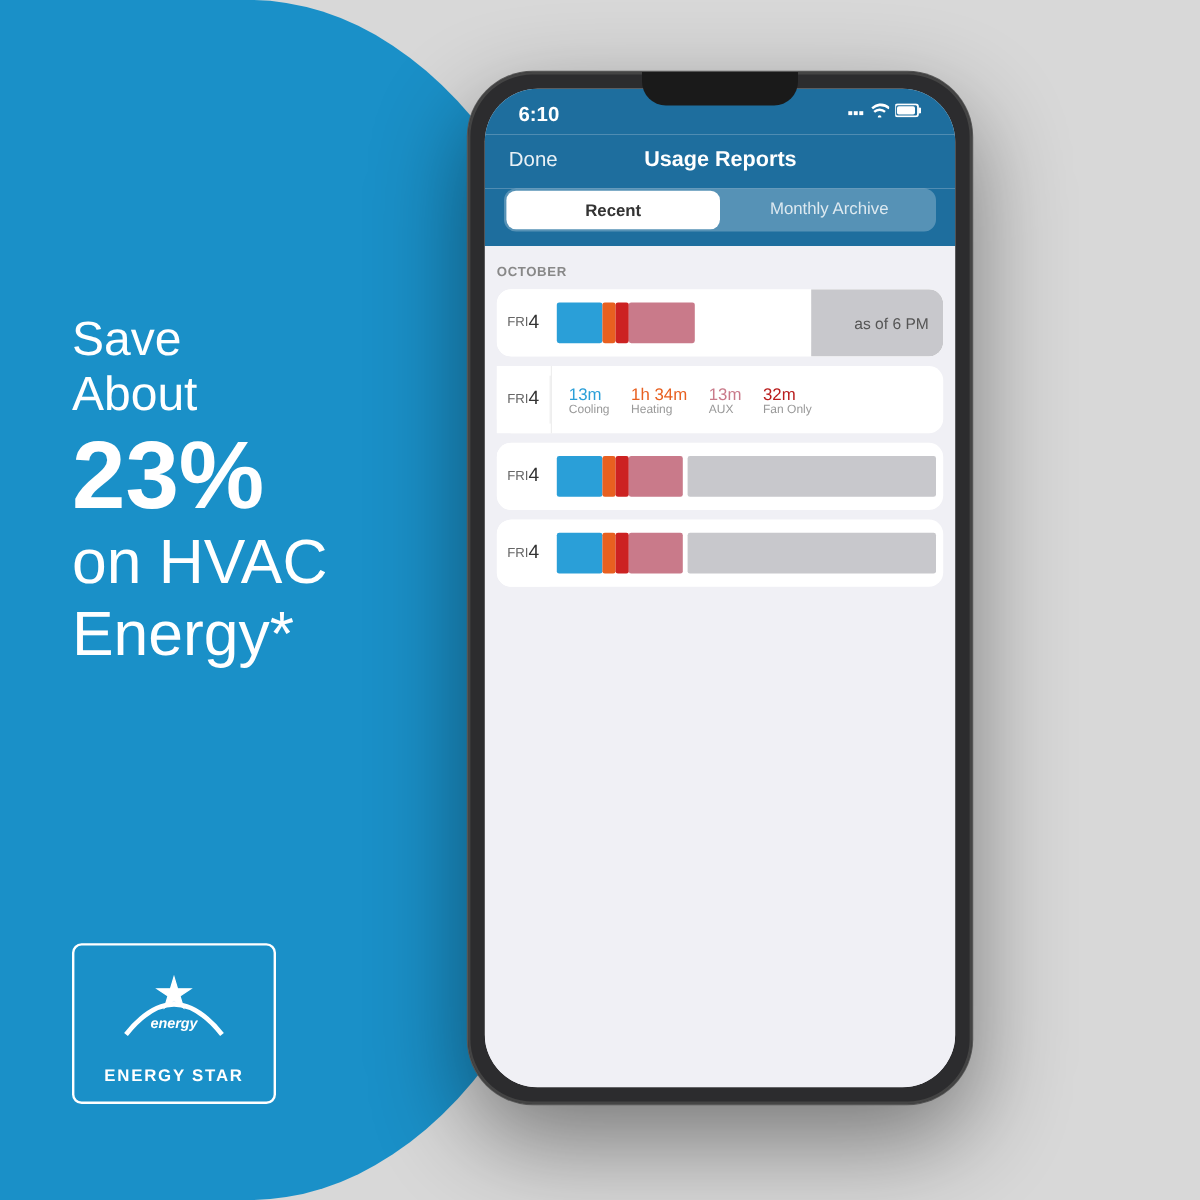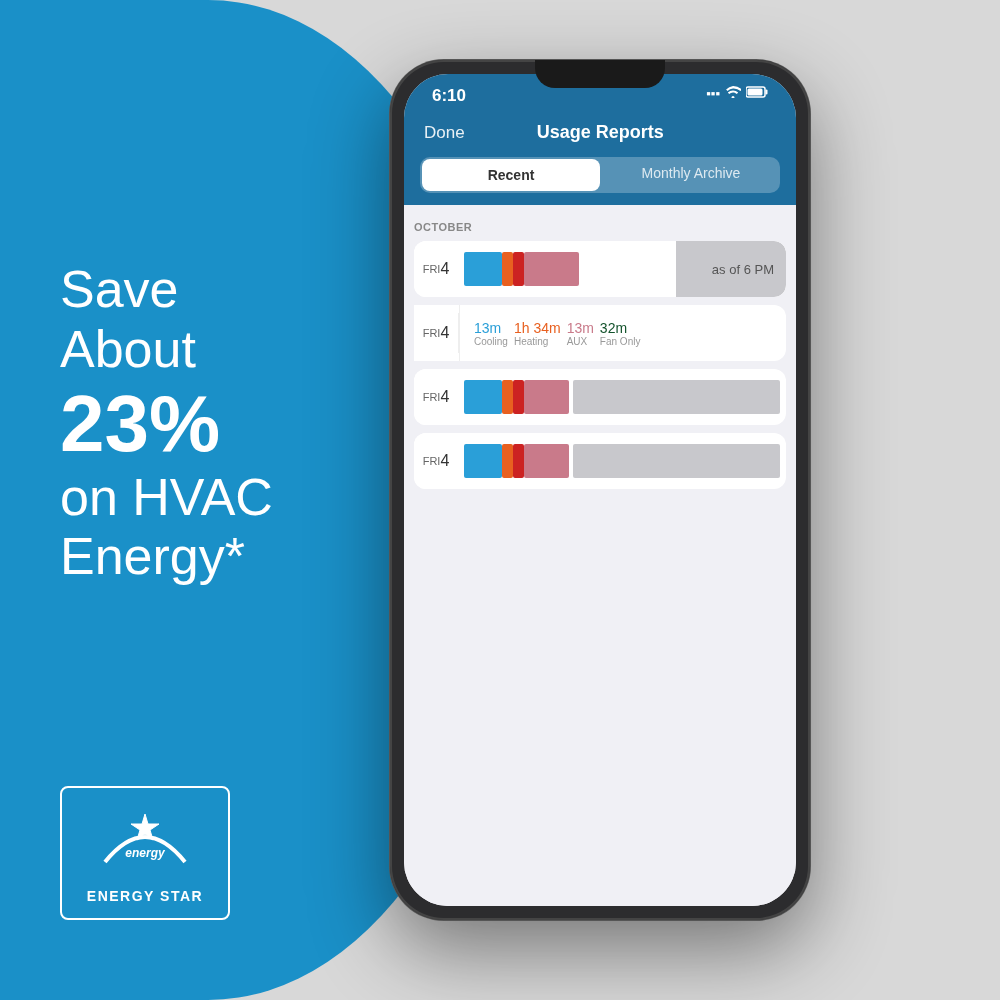--- a/index.html
+++ b/index.html
@@ -30,21 +30,21 @@
 
     
     .left-content {
       position: absolute;
       top: 260px;
       left: 60px;
       z-index: 10;
       color: white;
     }
     .save-text {
-      font-size: 52px;
+      font-size: 40px;
       font-weight: 300;
       line-height: 1.15;
     }
     .percent-text {
       font-size: 80px;
       font-weight: 800;
       line-height: 1.1;
     }
     .hvac-text {
       font-size: 52px;
@@ -288,41 +288,41 @@
       margin-bottom: 8px;
       display: flex;
       align-items: stretch;
       min-height: 56px;
     }
     .detail-stats {
       flex: 1;
       display: flex;
       align-items: center;
       padding: 6px 8px;
-      gap: 0;
+      gap: 12px;
       border-left: 1px solid #eee;
     }
     .stat-item {
       display: flex;
       flex-direction: column;
       align-items: flex-start;
       padding-left: 6px;
     }
     .stat-value {
       font-size: 14px;
       font-weight: 500;
     }
     .stat-label {
       font-size: 10px;
       color: #999;
     }
     .stat-cooling { color: #2a9fd8; }
     .stat-heating { color: #e86020; }
     .stat-aux { color: #c97a8a; }
-    .stat-fan { color: #14532d; }
+    .stat-fan { color: #b91c1c; }
   </style>
 </head>
 <body>
 
 <div class="bg-right"></div>
 <div class="bg-left"></div>
 
 <div class="left-content">
   <div class="save-text">
     <span>Save</span><br>

